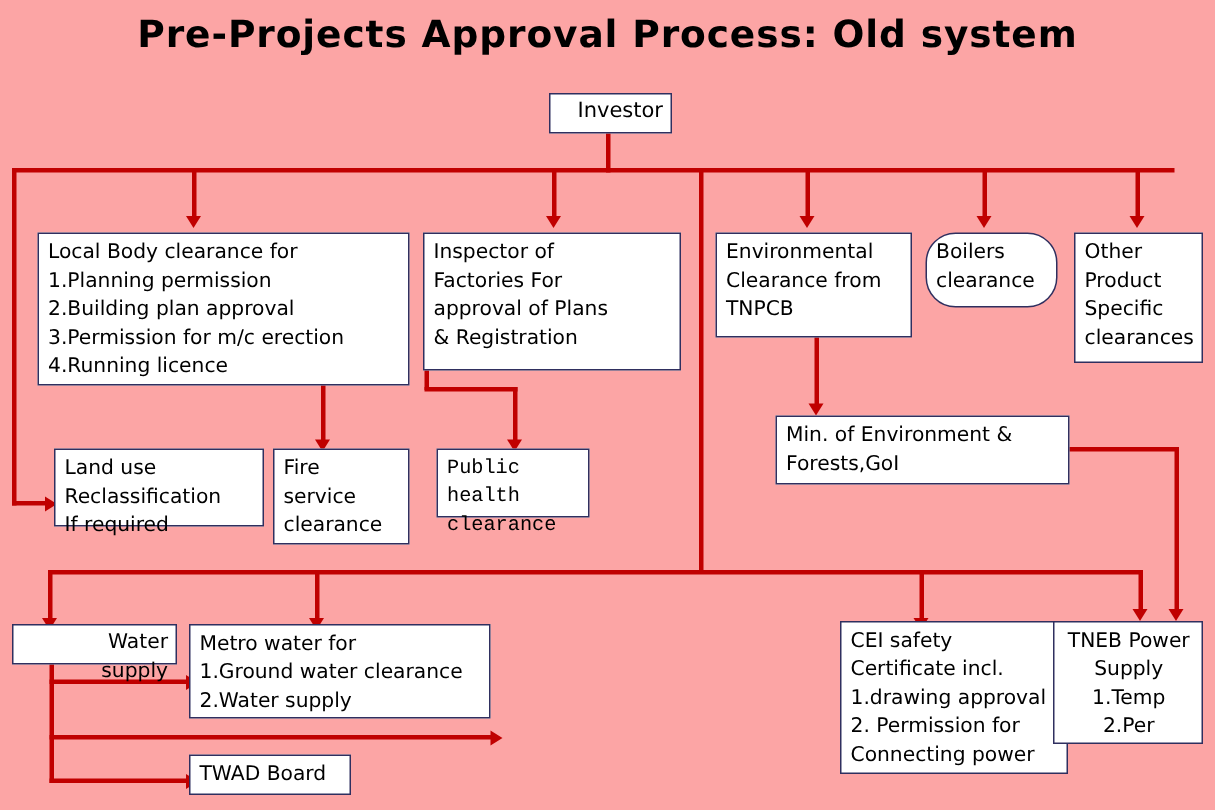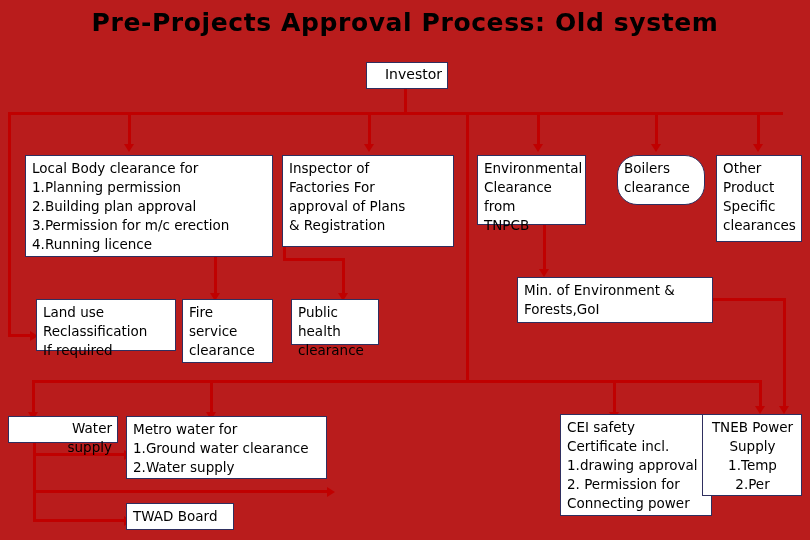--- a/index.html
+++ b/index.html
@@ -4,21 +4,21 @@
 <style>
   html, body {
     margin: 0;
     padding: 0;
     background: #ffffff;
   }
   #canvas {
     position: relative;
     width: 810px;
     height: 540px;
-    background: #b91c1c;
+    background: #fca5a5;
     overflow: hidden;
     font-family: "DejaVu Sans", sans-serif;
   }
   #title {
     position: absolute;
     left: 0;
     top: 8px;
     width: 810px;
     text-align: center;
     font-family: "DejaVu Sans", sans-serif;
@@ -144,41 +144,41 @@
 1.Planning permission
 2.Building plan approval
 3.Permission for m/c erection
 4.Running licence</div>
 
   <div class="box" style="left:282px; top:155px; width:172px; height:92px;">Inspector of
 Factories For
 approval of Plans
 &amp; Registration</div>
 
-  <div class="box" style="left:477px; top:155px; width:109px; height:70px;">Environmental
+  <div class="box" style="left:477px; top:155px; width:131px; height:70px;">Environmental
 Clearance from
 TNPCB</div>
 
   <div class="box" style="left:617px; top:155px; width:88px; height:50px;border-radius:20px;">Boilers
 clearance</div>
 
   <div class="box" style="left:716px; top:155px; width:86px; height:87px;">Other
 Product
 Specific
 clearances</div>
 
   <div class="box" style="left:36px; top:299px; width:140px; height:52px;">Land use
 Reclassification
 If required</div>
 
   <div class="box" style="left:182px; top:299px; width:91px; height:64px;">Fire
 service
 clearance</div>
 
-  <div class="box" style="left:291px; top:299px; width:88px; height:46px;">Public health
+  <div class="box" style="left:291px; top:299px; width:102px; height:46px;font-family:Liberation Mono, monospace;">Public health
 clearance</div>
 
   <div class="box" style="left:477px; top:277px; width:196px; height:46px;margin-left:40px;">Min. of Environment &amp;
 Forests,GoI</div>
 
   <div class="box center" style="left:8px; top:416px; width:110px; height:27px;padding-left:28px;">Water supply</div>
 
   <div class="box" style="left:126px; top:416px; width:201px; height:63px;">Metro water for
 1.Ground water clearance
 2.Water supply</div>

